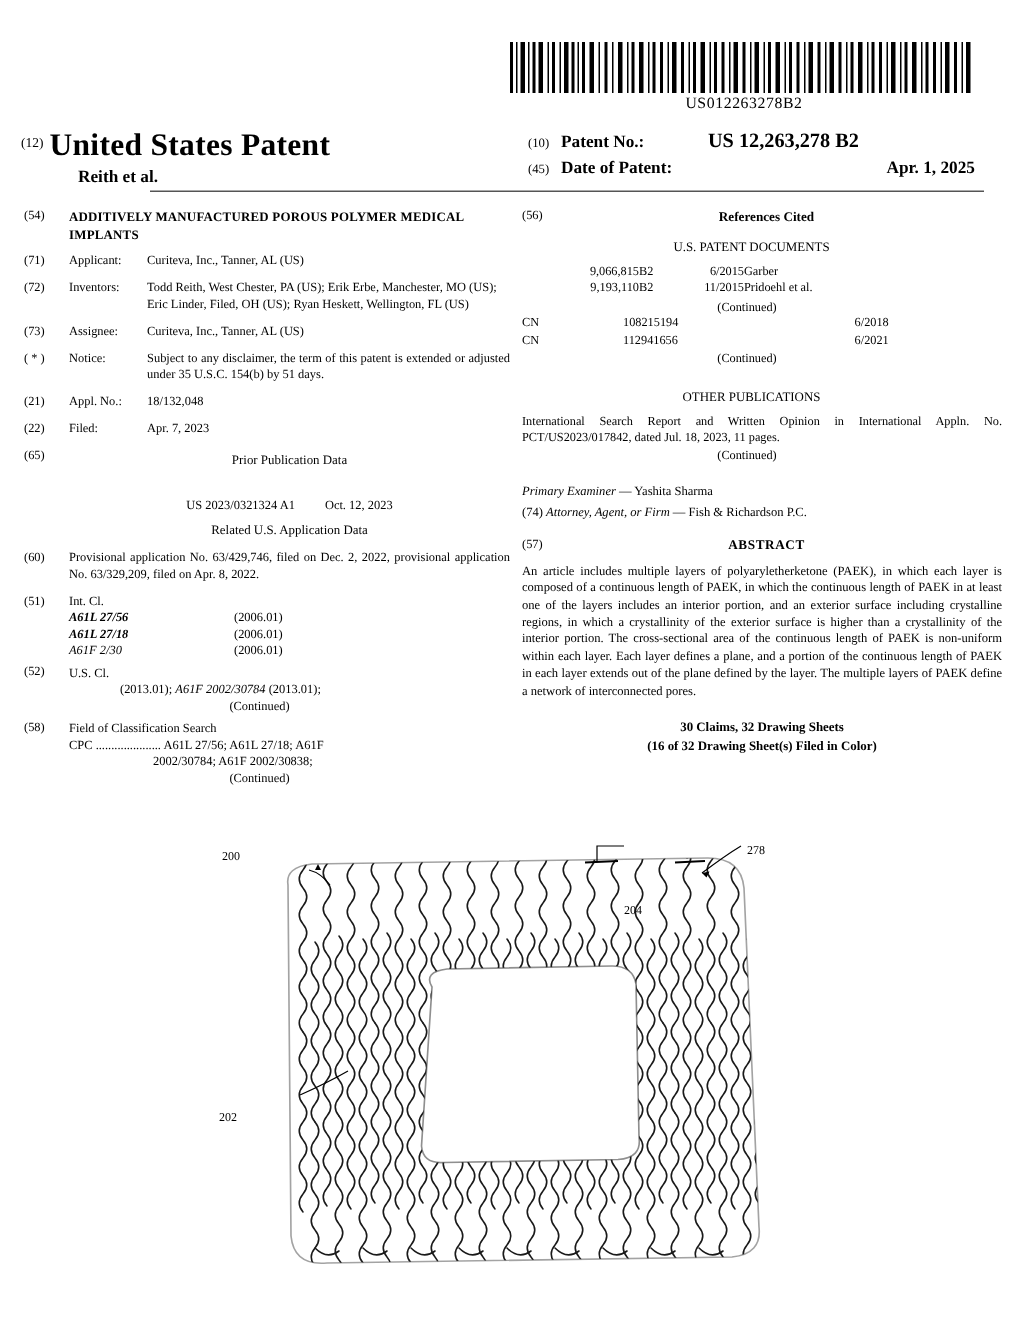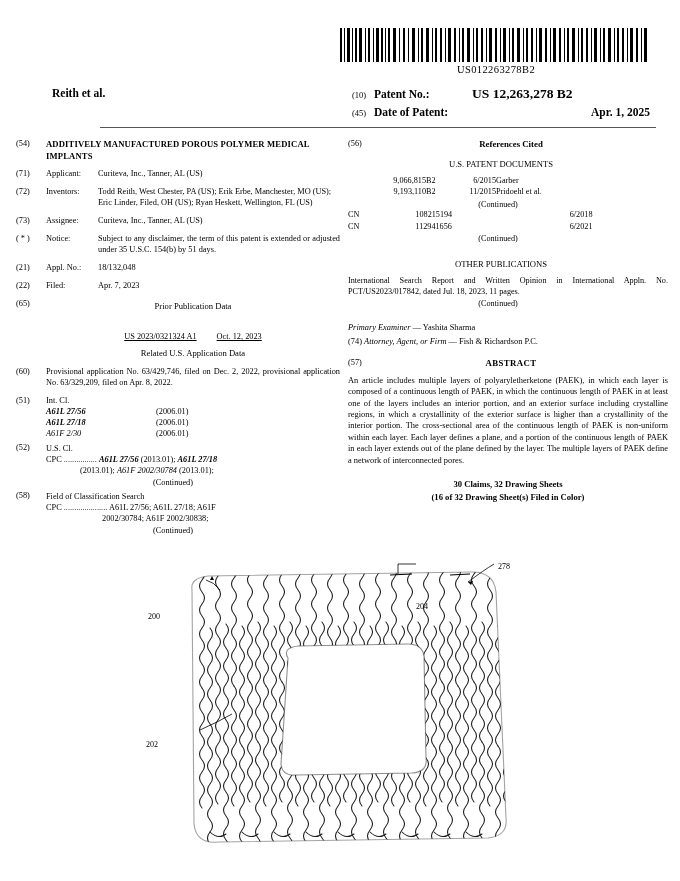--- a/index.html
+++ b/index.html
@@ -159,21 +159,20 @@
     text-align: center;
     font-weight: normal;
     font-size: 8.6px;
     margin: 2px 0 3px 0;
   }
 
   .prior-pub-line {
     text-align: center;
     font-size: 8.3px;
     margin-top: 20px;
-    text-decoration: underline;
   }
   .prior-pub-line .gap { display: inline-block; width: 20px; }
 
   .intcl-row {
     display: flex;
     margin-left: 0;
   }
   .intcl-code { flex: 0 0 110px; }
   .intcl-date { flex: 1; }
 
@@ -356,20 +355,24 @@
           <rect x="292" y="0" width="3" height="34"></rect>
         <rect x="298" y="0" width="2" height="34"></rect>
           <rect x="303" y="0" width="1" height="34"></rect>
         <rect x="306" y="0" width="3" height="34"></rect>
       </g>
     </svg>
     <div class="barcode-number">US012263278B2</div>
   </div>
 
   <div class="hdr-left">
+    <div>
+      <span class="hdr-12">(12)</span>
+      <span class="hdr-title">United States Patent</span>
+    </div>
     <div class="hdr-authors">Reith et al.</div>
   </div>
 
   <div class="hdr-right">
     <div class="hdr-row">
       <span class="hdr-num">(10)</span>
       <span class="hdr-lbl">Patent No.:</span>
       <span class="hdr-val">US 12,263,278 B2</span>
     </div>
     <div class="hdr-row">
@@ -454,21 +457,20 @@
           <span class="intcl-code i">A61F 2/30</span>
           <span class="intcl-date">(2006.01)</span>
         </div>
       </span>
     </div>
 
     <div class="fld" style="margin-top:-4px;">
       <span class="fld-num">(52)</span>
       <span class="fld-body cpc-body">
         <div class="b">U.S. Cl.</div>
-        <div><span>CPC ................</span> <span class="bi">A61L 27/56</span><span> (2013.01); </span><span class="bi">A61L 27/18</span></div>
         <div style="padding-left:34px;"><span>(2013.01); </span><span class="i">A61F 2002/30784</span><span> (2013.01);</span></div>
         <div class="ctr" style="padding-right:40px;">(Continued)</div>
       </span>
     </div>
 
     <div class="fld" style="margin-top:-4px;">
       <span class="fld-num">(58)</span>
       <span class="fld-body cpc-body">
         <div class="b">Field of Classification Search</div>
         <div>CPC ..................... A61L 27/56; A61L 27/18; A61F</div>
@@ -677,19 +679,19 @@
         <path d="M318,22 q16,-12 26,-18"></path>
         <path d="M318,22 l5,-1 l-2,4 z" fill="#000" stroke="none"></path>
       </g>
 
       <g stroke="#000" stroke-width="1.2">
         <line x1="240" y1="15" x2="262" y2="14"></line>
         <line x1="300" y1="15" x2="320" y2="14"></line>
       </g>
     </svg>
 
-    <div class="reflabel" style="left:-2px; top:6px;margin-top:46px;">200</div>
+    <div class="reflabel" style="left:-2px; top:6px;">200</div>
     <div class="reflabel" style="left:-4px; top:180px;">202</div>
     <div class="reflabel" style="left:266px; top:-2px;margin-top:44px;">204</div>
     <div class="reflabel" style="left:348px; top:2px;">278</div>
   </div>
 
 </div>
 
 </body></html>

